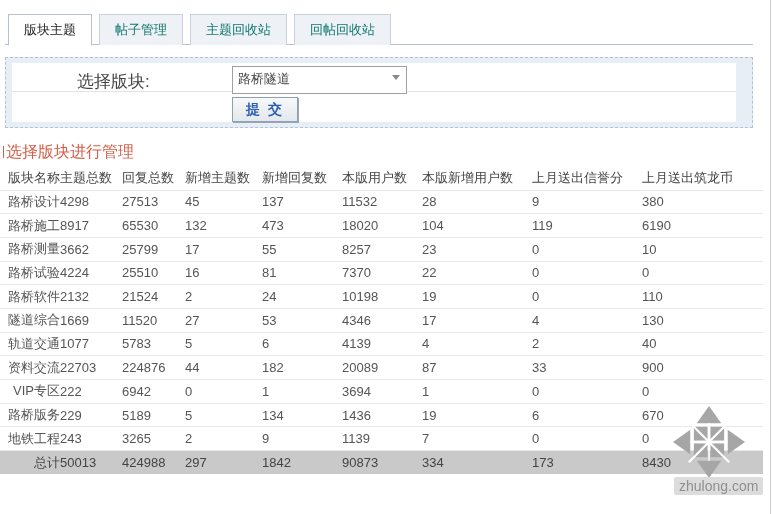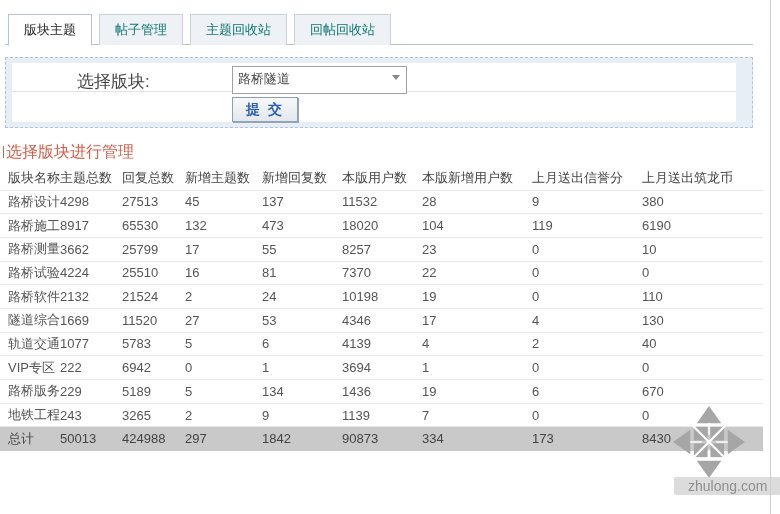--- a/index.html
+++ b/index.html
@@ -33,26 +33,26 @@
   
   .manage-link { position:absolute; left:3px; top:142px; font-size:16px; color:#d45f4a; text-decoration:none; cursor:pointer; }
   .manage-link::before { content:""; display:inline-block; width:1px; height:12px; background:#d45f4a; margin-right:2px; vertical-align:-1px; }
 
   
   .stats-table-wrap { position:absolute; left:0; top:166px; width:763px; }
   table { border-collapse:collapse; table-layout:fixed; width:763px; }
   th, td { text-align:left; font-weight:normal; font-size:13px; padding:0; overflow:hidden; white-space:nowrap; }
   thead th { height:24px; color:#444; border-bottom:1px solid #e6e6e6; }
   tbody td { height:23.7px; color:#555; border-bottom:1px solid #e8e8e8; }
-  th:first-child, td:first-child { padding-left:8px; }
+  th:first-child, td:first-child { padding-left:8px;text-align:right; }
   tr.total-row td { background:#c9c9c9; color:#444; border-bottom:none; }
 
   
   .watermark-logo { position:absolute; left:666px; top:406px; width:86px; height:72px; }
-  .watermark-text { position:absolute; left:674px; top:477px; background:#dcdcdc; color:#8f8f8f; font-size:14px; padding:1px 14px; border-radius:2px; }
+  .watermark-text { position:absolute; left:674px; top:477px; background:#dcdcdc; color:#8f8f8f; font-size:14px; padding:1px 5px; border-radius:2px; }
 </style>
 </head>
 <body>
 
 <div id="stage">
 
   <div class="tab-strip" id="tab-strip"><div class="tab active">版块主题</div><div class="tab">帖子管理</div><div class="tab">主题回收站</div><div class="tab">回帖回收站</div></div>
 
   <div class="form-panel">
     <div class="form-inner">
@@ -169,20 +169,31 @@
             <td>1077</td>
             <td>5783</td>
             <td>5</td>
             <td>6</td>
             <td>4139</td>
             <td>4</td>
             <td>2</td>
             <td>40</td>
           </tr>
           <tr>
+            <td>资料交流</td>
+            <td>22703</td>
+            <td>224876</td>
+            <td>44</td>
+            <td>182</td>
+            <td>20089</td>
+            <td>87</td>
+            <td>33</td>
+            <td>900</td>
+          </tr>
+          <tr>
             <td>VIP专区</td>
             <td>222</td>
             <td>6942</td>
             <td>0</td>
             <td>1</td>
             <td>3694</td>
             <td>1</td>
             <td>0</td>
             <td>0</td>
           </tr>

